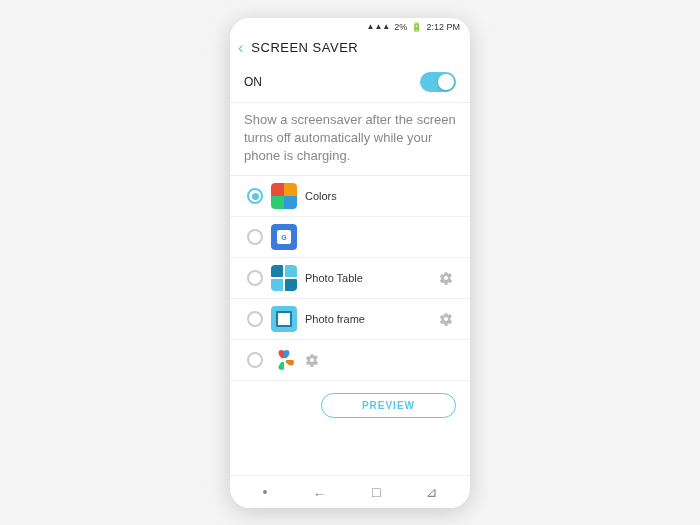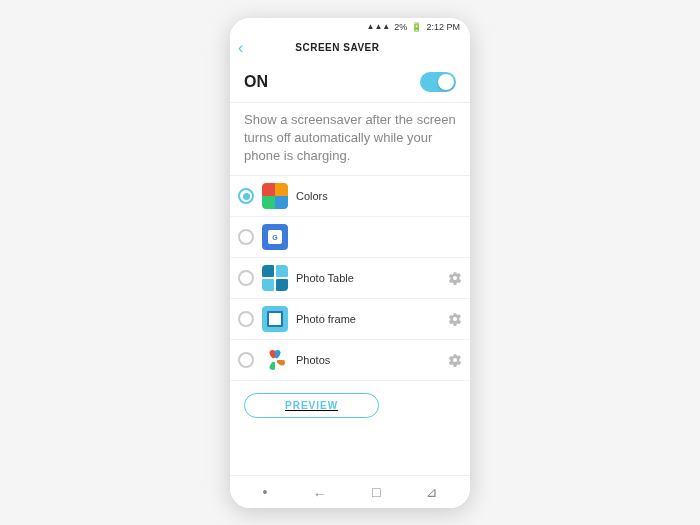--- a/index.html
+++ b/index.html
@@ -44,45 +44,44 @@
       flex-shrink: 0;
     }
     .back-btn {
       color: #5bc8e8;
       font-size: 16px;
       margin-right: 8px;
       cursor: pointer;
       line-height: 1;
     }
     .header-title {
-      font-size: 10px;
-      font-weight: 700;
+      font-size: 13px;
+      font-weight: 400;
       color: #222;
       letter-spacing: 0.5px;
       text-transform: uppercase;
-      margin-left: 44px;
     }
     
     .content {
       flex: 1;
       overflow-y: auto;
       background: #fff;
       padding-bottom: 8px;
     }
     
     .on-row {
       display: flex;
       align-items: center;
       justify-content: space-between;
       padding: 10px 14px;
       border-bottom: 1px solid #eee;
     }
     .on-label {
-      font-size: 16px;
-      font-weight: 700;
+      font-size: 12px;
+      font-weight: 400;
       color: #222;
     }
     
     .toggle {
       width: 36px;
       height: 20px;
       border-radius: 10px;
       background: #5bc8e8;
       position: relative;
       cursor: pointer;
@@ -106,21 +105,21 @@
       line-height: 1.4;
       border-bottom: 1px solid #eee;
     }
     
     .radio-list {
       padding: 0;
     }
     .radio-item {
       display: flex;
       align-items: center;
-      padding: 7px 8px;
+      padding: 7px 17px;
       border-bottom: 1px solid #f0f0f0;
       cursor: pointer;
       position: relative;
     }
     .radio-circle {
       width: 16px;
       height: 16px;
       border-radius: 50%;
       border: 2px solid #ccc;
       flex-shrink: 0;
@@ -237,23 +236,22 @@
       justify-content: center;
     }
     .pinwheel {
       width: 22px;
       height: 22px;
     }
 
     
     .preview-btn {
       display: flex;
-      justify-content: flex-start;
+      justify-content: flex-end;
       padding: 12px 14px 8px;
-      text-decoration: underline;
     }
     .preview-btn button {
       border: 1.5px solid #5bc8e8;
       background: #fff;
       color: #5bc8e8;
       border-radius: 20px;
       padding: 6px 40px;
       font-size: 10px;
       font-weight: 600;
       letter-spacing: 1px;
@@ -364,21 +362,20 @@
         <div class="radio-circle"></div>
         <div class="item-icon photos-icon">
           <svg class="pinwheel" viewBox="0 0 24 24" xmlns="http://www.w3.org/2000/svg">
             <path d="M12 12 C12 12 6 8 6 4 C6 2 8 0 12 2 Z" fill="#e74c3c"></path>
             <path d="M12 12 C12 12 16 18 20 18 C22 18 24 16 22 12 Z" fill="#e67e22"></path>
             <path d="M12 12 C12 12 6 16 6 20 C6 22 8 24 12 22 Z" fill="#2ecc71"></path>
             <path d="M12 12 C12 12 18 8 18 4 C18 2 16 0 12 2 Z" fill="#3498db"></path>
             <circle cx="12" cy="12" r="2.5" fill="#fff"></circle>
           </svg>
         </div>
-        <span class="item-label">Photos</span>
         <svg class="gear-svg" viewBox="0 0 24 24" xmlns="http://www.w3.org/2000/svg">
           <path d="M12 15.5A3.5 3.5 0 0 1 8.5 12 3.5 3.5 0 0 1 12 8.5a3.5 3.5 0 0 1 3.5 3.5 3.5 3.5 0 0 1-3.5 3.5m7.43-2.92c.04-.34.07-.69.07-1.08 0-.39-.03-.74-.07-1.08l2.32-1.82c.21-.16.27-.46.13-.7l-2.2-3.81c-.13-.24-.42-.32-.66-.24l-2.74 1.1c-.57-.44-1.18-.8-1.86-1.08l-.41-2.9C14.37 2.08 14.11 2 13.85 2h-3.7c-.26 0-.52.08-.56.36l-.41 2.9c-.68.28-1.29.64-1.86 1.08L4.58 5.24c-.24-.09-.53 0-.66.24l-2.2 3.81c-.14.24-.08.54.13.7l2.32 1.82C4.13 12.26 4.1 12.61 4.1 13s.03.74.07 1.08L1.85 15.9c-.21.16-.27.46-.13.7l2.2 3.81c.13.24.42.32.66.24l2.74-1.1c.57.44 1.18.8 1.86 1.08l.41 2.9c.04.28.3.36.56.36h3.7c.26 0 .52-.08.56-.36l.41-2.9c.68-.28 1.29-.64 1.86-1.08l2.74 1.1c.24.09.53 0 .66-.24l2.2-3.81c.14-.24.08-.54-.13-.7l-2.32-1.82z"></path>
         </svg>
       </div>
     </div>
 
     <div class="preview-btn">
       <button>PREVIEW</button>
     </div>
 

